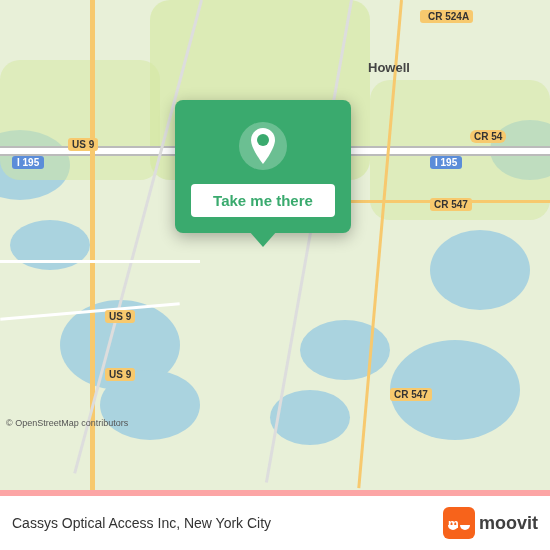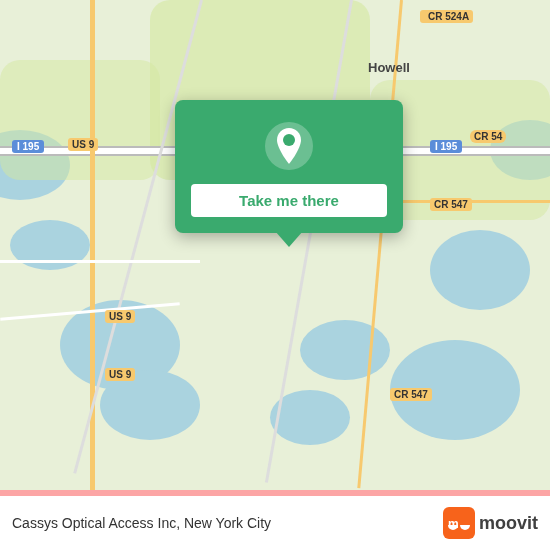--- a/index.html
+++ b/index.html
@@ -40,28 +40,29 @@
 
     .road-label-blue {
       position: absolute;
       background-color: #5b8dd9;
       color: white;
       font-size: 10px;
       font-weight: bold;
       padding: 1px 5px;
       border-radius: 3px;
       white-space: nowrap;
+      margin-top: 16px;
     }
 
     
     #popup-card {
       position: absolute;
       left: 175px;
       top: 100px;
-      width: 228px;
+      width: 176px;
       background-color: #3aaa6e;
       border-radius: 8px;
       padding: 20px 16px 16px;
       display: flex;
       flex-direction: column;
       align-items: center;
       box-shadow: 0 4px 16px rgba(0,0,0,0.3);
     }
 
     #popup-card::after {
@@ -205,20 +206,23 @@
 
     <svg class="pin-icon" viewBox="0 0 52 52" xmlns="http://www.w3.org/2000/svg">
       <circle cx="26" cy="26" r="24" fill="white" fill-opacity="0.25"></circle>
       <path d="M26 8C19.4 8 14 13.4 14 20C14 29 26 44 26 44C26 44 38 29 38 20C38 13.4 32.6 8 26 8Z" fill="white"></path>
       <circle cx="26" cy="20" r="6" fill="#3aaa6e"></circle>
     </svg>
 
     <button id="take-me-there-btn">Take me there</button>
   </div>
 
+  <div id="osm-attribution">
+    <span>© OpenStreetMap contributors</span>
+  </div>
 </div>
 
 <div id="bottom-bar">
   <span id="place-name">Cassys Optical Access Inc, New York City</span>
 
   <div id="moovit-logo">
 
     <svg class="moovit-icon" viewBox="0 0 32 32" xmlns="http://www.w3.org/2000/svg">
       <rect width="32" height="32" rx="6" fill="#f7631b"></rect>
       <circle cx="10" cy="18" r="5" fill="white"></circle>

